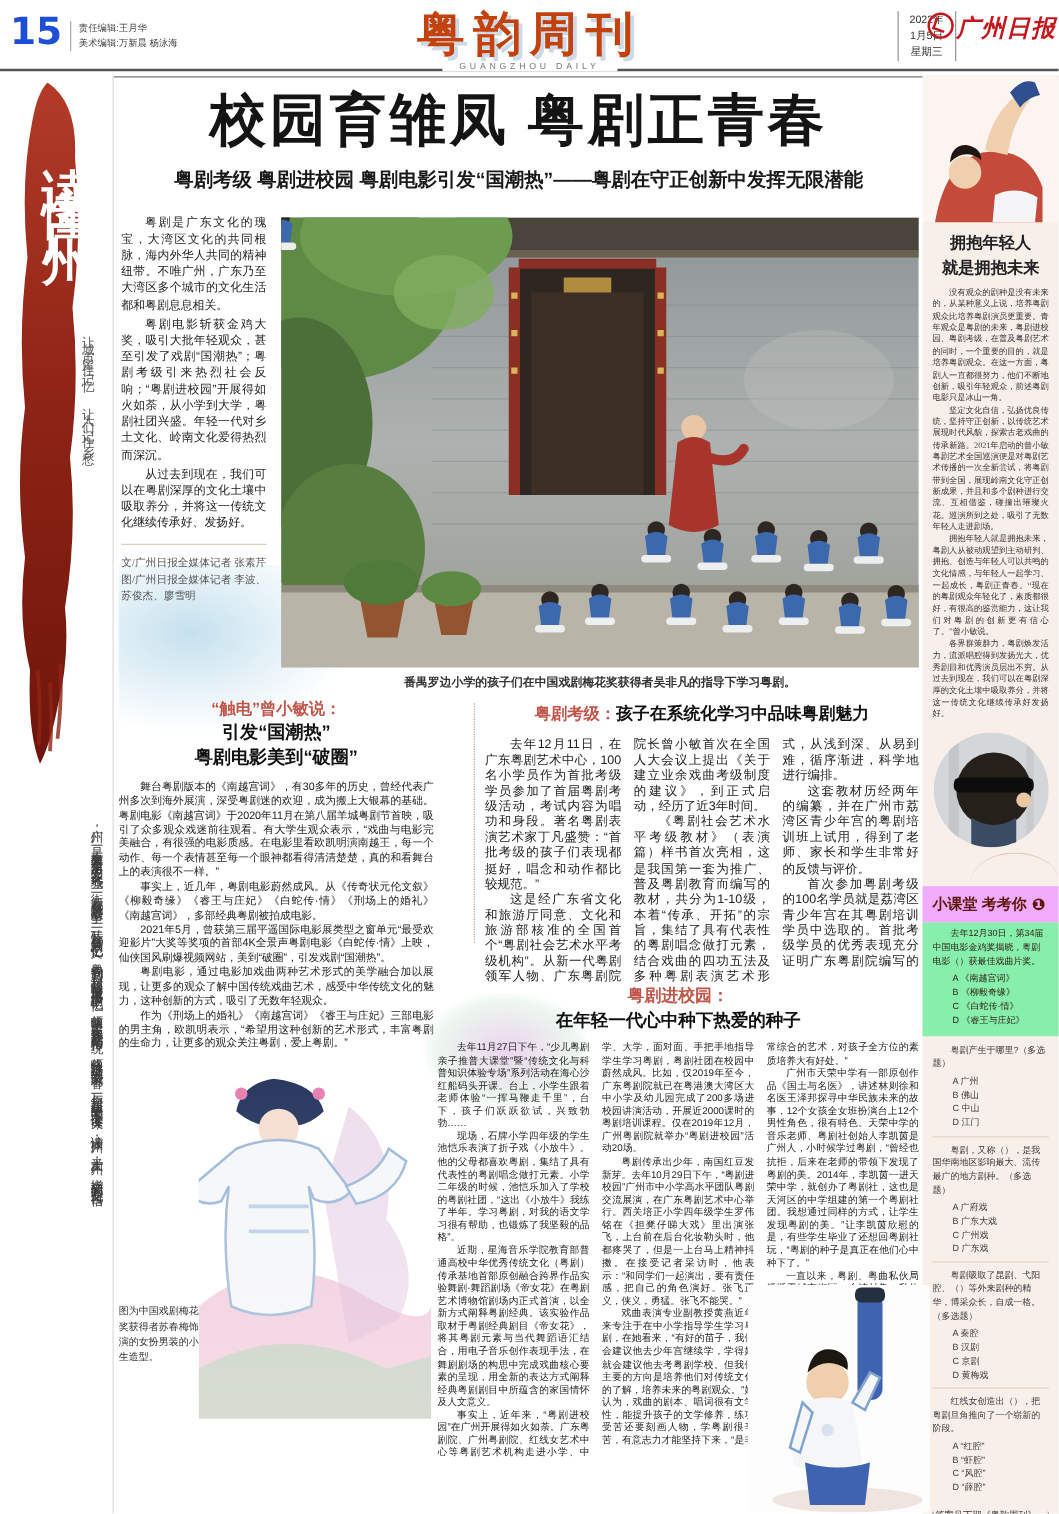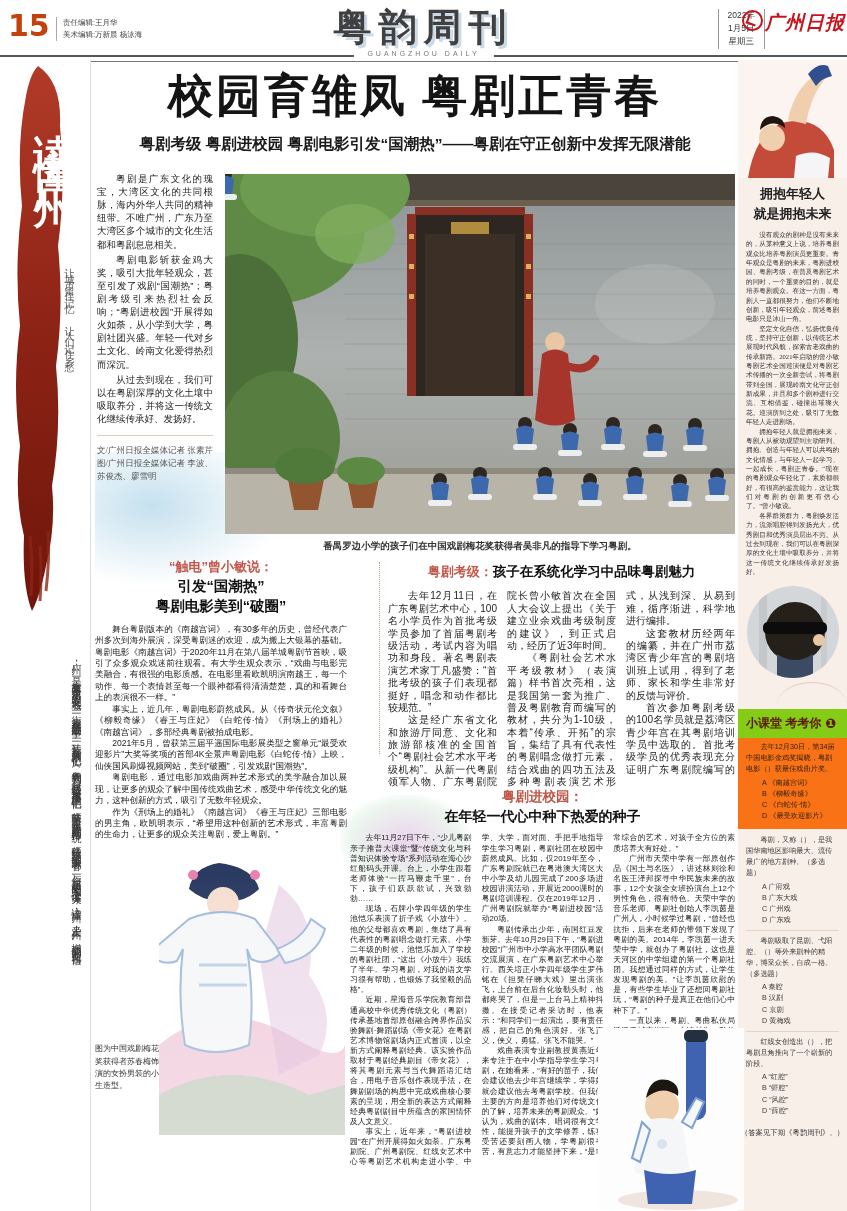--- a/index.html
+++ b/index.html
@@ -1,22 +1,22 @@
 <!DOCTYPE html>
 <html><head>
 <meta charset="utf-8">
 <style>
   html,body{margin:0;padding:0;}
   body{width:847px;height:1211px;position:relative;background:#fff;
        font-family:"Liberation Sans","DejaVu Sans",sans-serif;color:#222;overflow:hidden;}
   .abs{position:absolute;}
   
-  .pagenum{left:8px;top:8px;font-size:30px;font-weight:bold;color:#c2410c;font-family:"DejaVu Sans",sans-serif;}
+  .pagenum{left:8px;top:8px;font-size:30px;font-weight:bold;color:#1d4ed8;font-family:"DejaVu Sans",sans-serif;}
   .editors{left:56px;top:17px;font-size:7.5px;color:#444;line-height:1.6;border-left:1px solid #aaa;padding-left:6px;}
-  .masthead{left:0;right:0;top:2px;text-align:center;font-size:38px;font-weight:bold;color:#404040;
+  .masthead{left:0;right:0;top:2px;text-align:center;font-size:38px;font-weight:bold;color:#c2410c;
             letter-spacing:7px;font-family:"Liberation Serif","DejaVu Serif",serif;text-shadow:3px 3px 0 #ccd9e6;}
   .header-rule{left:0;right:0;top:55px;height:4px;border-top:2px solid #555;border-bottom:1px solid #777;}
   .masthead-sub{top:50px;left:50%;transform:translateX(-50%);background:#fff;padding:0 14px;
                 font-size:7px;letter-spacing:3px;color:#777;z-index:2;}
   .dateblock{right:82px;top:9px;font-size:8.5px;color:#333;text-align:center;line-height:1.55;
              border-left:1px solid #999;border-right:1px solid #999;padding:0 9px;}
   .brand{right:2px;top:10px;display:flex;align-items:flex-start;gap:2px;}
   .brand-icon{width:17px;height:17px;border-radius:50%;border:2px solid #c5161d;position:relative;display:inline-block;}
   .brand-icon:after{content:"";position:absolute;left:3px;top:3px;width:8px;height:8px;border-left:2px solid #c5161d;border-bottom:2px solid #c5161d;transform:rotate(20deg);}
   .brand-name{font-size:19px;font-weight:bold;font-style:italic;color:#c5161d;font-family:"Liberation Serif","DejaVu Serif",serif;letter-spacing:1px;}
@@ -68,24 +68,24 @@
   .right-rail{left:738px;top:60px;width:109px;height:1151px;background:#f9efe9;z-index:1;}
   .rail-photo-top{width:109px;height:118px;}
   .opinion{padding:2px 8px 0;}
   .opinion-title{text-align:center;font-size:13px;font-weight:bold;color:#222;line-height:1.5;margin:4px 0 7px;}
   .opinion-body{font-size:6.6px;line-height:1.42;color:#333;text-align:justify;
                 font-family:"Liberation Serif","DejaVu Serif",serif;}
   .opinion-body p{margin:0;text-indent:2em;}
   .circle-photo{width:92px;height:92px;border-radius:50%;margin:10px auto 4px;overflow:hidden;}
   .arc-deco{width:70px;height:22px;margin:0 0 0 auto;border-top:1px solid #e2c9bb;border-radius:50% 50% 0 0/100% 100% 0 0;}
   .quiz{margin-top:4px;}
-  .quiz-header{background:#84cc16;color:#5d1708;font-weight:bold;font-size:12px;padding:6px 8px;
+  .quiz-header{background:#f0abfc;color:#5d1708;font-weight:bold;font-size:12px;padding:6px 8px;
                display:flex;align-items:center;gap:4px;}
   .quiz-badge{font-size:13px;}
-  .quiz-q1{background:#f97316;color:#3320166;color:#2f1b12;padding:4px 8px 8px;font-size:7.2px;line-height:1.5;}
+  .quiz-q1{background:#86efac;color:#3320166;color:#2f1b12;padding:4px 8px 8px;font-size:7.2px;line-height:1.5;}
   .q-text{margin:0 0 2px;text-indent:2em;}
   .q-opt{padding-left:16px;line-height:1.55;}
   .quiz-rest{padding:6px 8px 0;font-size:7.2px;color:#3a3a3a;line-height:1.5;}
   .quiz-rest .q{margin-bottom:5px;padding-bottom:5px;border-bottom:1px solid #e6d2c7;}
   .quiz-rest .q:last-child{border-bottom:none;}
   .quiz-note{text-align:center;font-size:7.4px;color:#333;padding:2px 0 8px;font-family:"Liberation Serif","DejaVu Serif",serif;}
   
   .deco-blue{left:95px;top:452px;width:190px;height:135px;z-index:0;
              background:radial-gradient(ellipse at 30% 40%,rgba(150,200,225,.55),rgba(150,200,225,0) 70%);}
   .deco-silk{left:340px;top:795px;width:130px;height:90px;z-index:0;
@@ -346,23 +346,30 @@
   <div class="quiz">
     <div class="quiz-header">
       <span>小课堂 考考你</span>
       <span class="quiz-badge">❶</span>
     </div>
     <div class="quiz-q1">
       <p class="q-text">去年12月30日，第34届中国电影金鸡奖揭晓，粤剧电影（）获最佳戏曲片奖。</p>
       <div class="q-opt">A 《南越宫词》</div>
       <div class="q-opt">B 《柳毅奇缘》</div>
       <div class="q-opt">C 《白蛇传·情》</div>
-      <div class="q-opt">D 《最受欢迎影片》</div>
+      <div class="q-opt">D 《睿王与庄妃》</div>
     </div>
     <div class="quiz-rest">
+      <div class="q">
+        <p class="q-text">粤剧产生于哪里?（多选题）</p>
+        <div class="q-opt">A 广州</div>
+        <div class="q-opt">B 佛山</div>
+        <div class="q-opt">C 中山</div>
+        <div class="q-opt">D 江门</div>
+      </div>
       <div class="q">
         <p class="q-text">粤剧，又称（），是我国华南地区影响最大、流传最广的地方剧种。（多选题）</p>
         <div class="q-opt">A 广府戏</div>
         <div class="q-opt">B 广东大戏</div>
         <div class="q-opt">C 广州戏</div>
         <div class="q-opt">D 广东戏</div>
       </div>
       <div class="q">
         <p class="q-text">粤剧吸取了昆剧、弋阳腔、（）等外来剧种的精华，博采众长，自成一格。（多选题）</p>
         <div class="q-opt">A 秦腔</div>

